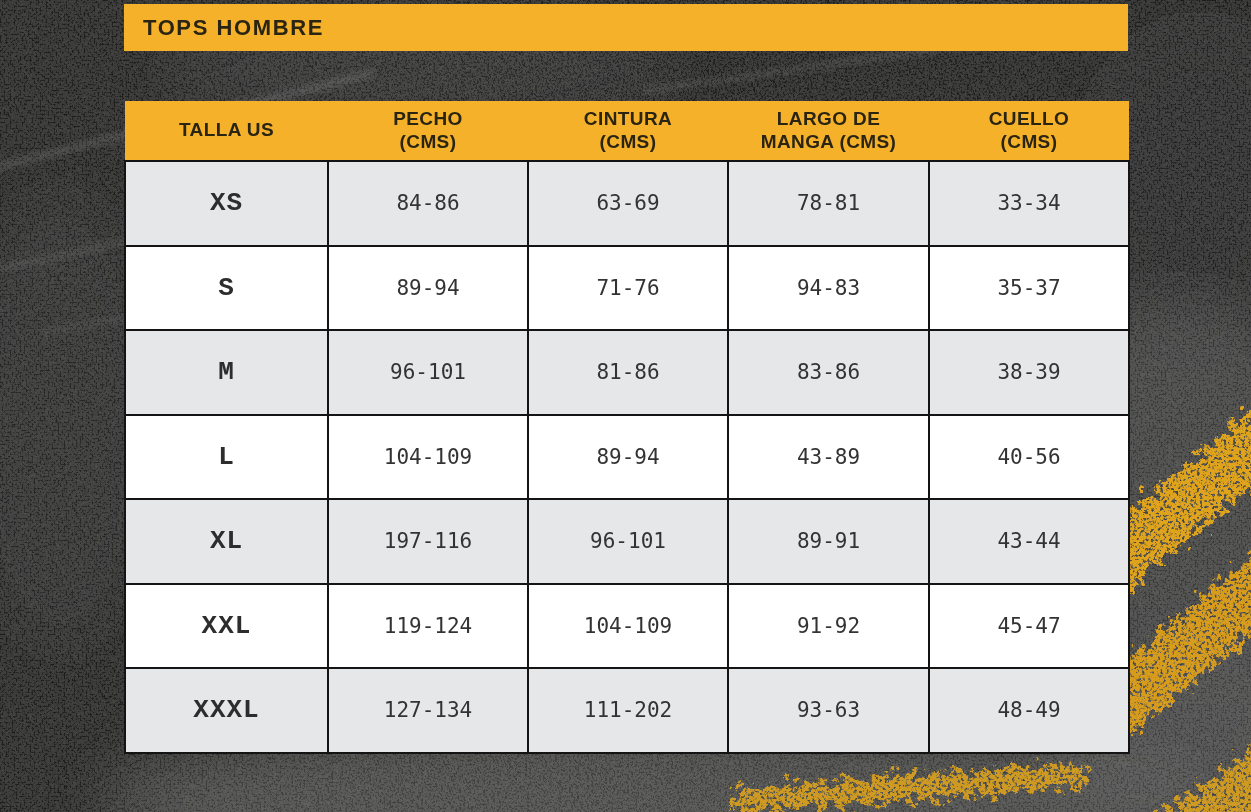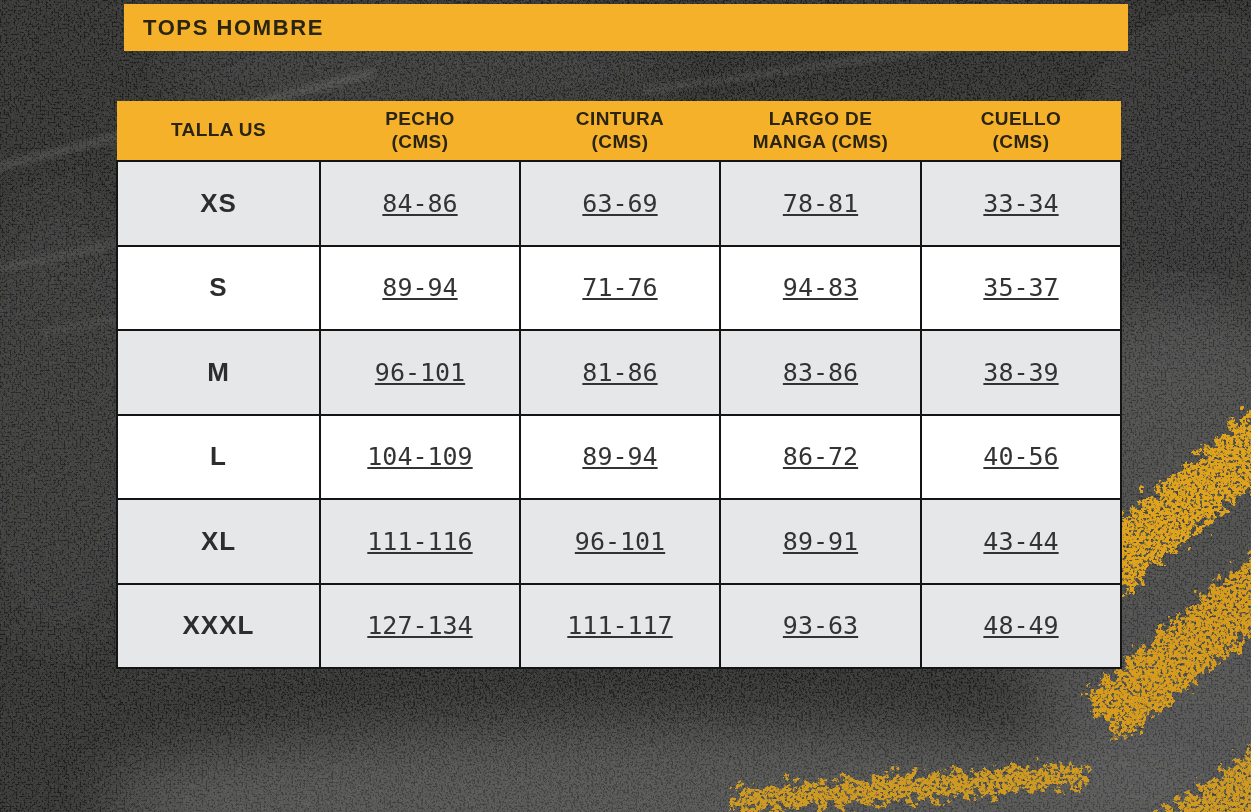--- a/index.html
+++ b/index.html
@@ -21,21 +21,21 @@
     padding-left: 19px;
   }
   .title-bar .title-text {
     font-size: 22px; font-weight: bold;
     letter-spacing: 1.6px;
     color: #2A2413;
   }
 
   table.size-table {
     position: absolute; z-index: 2;
-    left: 116px; top: 101px;
+    left: 124px; top: 101px;
     width: 1004px;
     border-collapse: collapse;
     table-layout: fixed;
   }
   .size-table col.c0 { width: 203px; }
   .size-table col.c1 { width: 200px; }
   .size-table col.c2 { width: 200px; }
   .size-table col.c3 { width: 201px; }
   .size-table col.c4 { width: 200px; }
 
@@ -57,26 +57,25 @@
     text-align: center; vertical-align: middle;
     color: #333333;
   }
   .size-table tr.alt-gray td  { background: #E6E7E8; }
   .size-table tr.alt-white td { background: #FFFFFF; }
 
   .size-table td.size-cell {
     font-size: 26px; font-weight: bold;
     letter-spacing: 1px;
     color: #2D2D2D;
-    font-family: Liberation Sans, sans-serif;
+    font-family: Liberation Mono, monospace;
   }
   .size-table td.value-cell {
-    font-size: 25px;
+    font-size: 21px;
     font-family: "DejaVu Sans Mono", monospace;
-    text-decoration: underline;
   }
 </style>
 </head>
 <body>
 
 <div class="stage">
 
   <svg class="bg-svg" width="1251" height="812" viewBox="0 0 1251 812" aria-hidden="true">
     <defs>
       <filter id="fNoise" x="0" y="0" width="100%" height="100%">
@@ -191,33 +190,40 @@
         <td class="size-cell">M</td>
         <td class="value-cell">96-101</td>
         <td class="value-cell">81-86</td>
         <td class="value-cell">83-86</td>
         <td class="value-cell">38-39</td>
       </tr>
       <tr class="alt-white">
         <td class="size-cell">L</td>
         <td class="value-cell">104-109</td>
         <td class="value-cell">89-94</td>
-        <td class="value-cell">86-72</td>
+        <td class="value-cell">43-89</td>
         <td class="value-cell">40-56</td>
       </tr>
       <tr class="alt-gray">
         <td class="size-cell">XL</td>
-        <td class="value-cell">111-116</td>
+        <td class="value-cell">197-116</td>
         <td class="value-cell">96-101</td>
         <td class="value-cell">89-91</td>
         <td class="value-cell">43-44</td>
       </tr>
+      <tr class="alt-white">
+        <td class="size-cell">XXL</td>
+        <td class="value-cell">119-124</td>
+        <td class="value-cell">104-109</td>
+        <td class="value-cell">91-92</td>
+        <td class="value-cell">45-47</td>
+      </tr>
       <tr class="alt-gray">
         <td class="size-cell">XXXL</td>
         <td class="value-cell">127-134</td>
-        <td class="value-cell">111-117</td>
+        <td class="value-cell">111-202</td>
         <td class="value-cell">93-63</td>
         <td class="value-cell">48-49</td>
       </tr>
     </tbody>
   </table>
 
 </div>
 
 </body></html>

